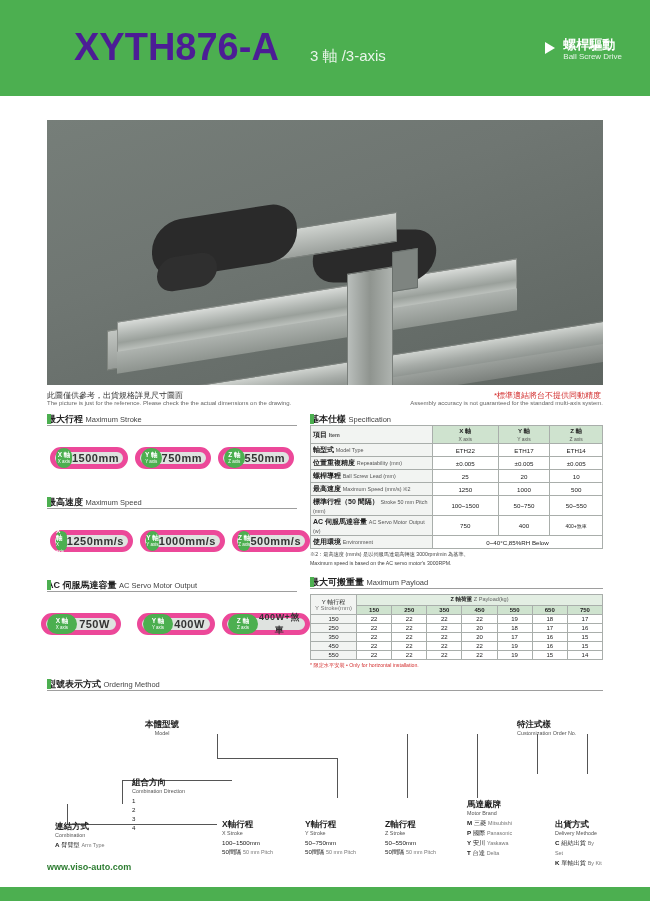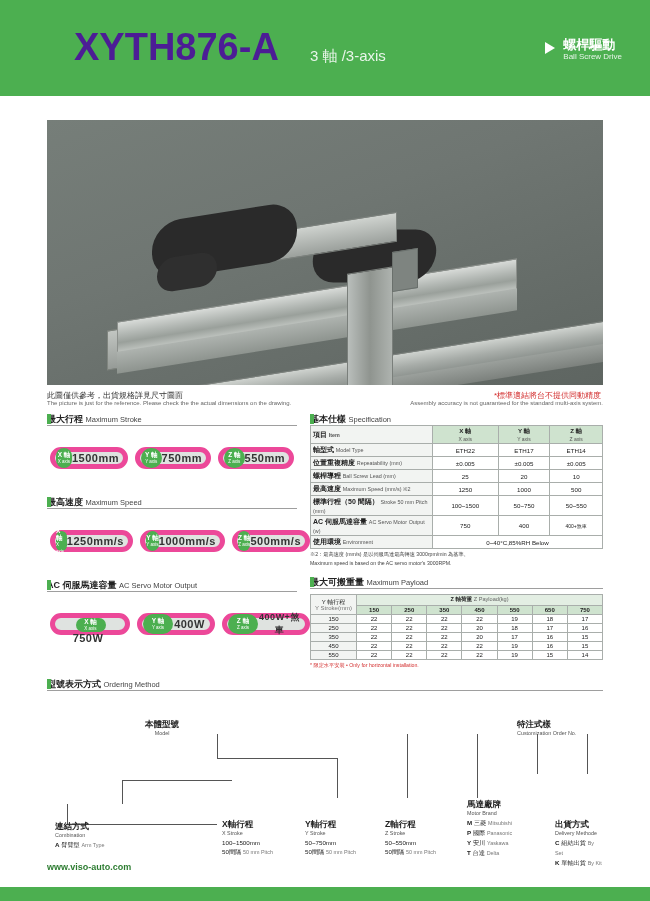--- a/index.html
+++ b/index.html
@@ -281,21 +281,21 @@
   </div>
   <div class="val">500mm/s</div>
 </div>
 
 <div class="sec-line" style="left:47px; top:591px; width:250px;"></div>
 <div class="sec-head" style="left:47px; top:578px;">
   <span>AC 伺服馬達容量</span>
   <span class="en">AC Servo Motor Output</span>
 </div>
 
-<div class="pill" style="left:50px; top:613px; width:80px;flex-direction:column;">
+<div class="pill" style="left:41px; top:613px; width:80px;">
   <div class="axis">
     <span>X 軸</span>
     <span class="ax-en">X axis</span>
   </div>
   <div class="val">750W</div>
 </div>
 <div class="pill" style="left:137px; top:613px; width:78px;">
   <div class="axis">
     <span>Y 軸</span>
     <span class="ax-en">Y axis</span>
@@ -501,20 +501,28 @@
   <div class="leg" style="left:8px; top:150px;">
     <div class="cn">連結方式</div>
     <div class="en">Combination</div>
     <div class="row">
       <span class="key">A</span>
       <span>臂臂型</span>
       <span class="g">Arm Type</span>
     </div>
   </div>
 
+  <div class="leg" style="left:85px; top:106px;">
+    <div class="cn">組合方向</div>
+    <div class="en">Combination Direction</div>
+    <div class="row">1</div>
+    <div class="row">2</div>
+    <div class="row">3</div>
+    <div class="row">4</div>
+  </div>
 
   <div class="leg" style="left:175px; top:148px;">
     <div class="cn">X軸行程</div>
     <div class="en">X Stroke</div>
     <div class="row">100~1500mm</div>
     <div class="row">
       <span>50間隔</span>
       <span class="g">50 mm Pitch</span>
     </div>
   </div>

